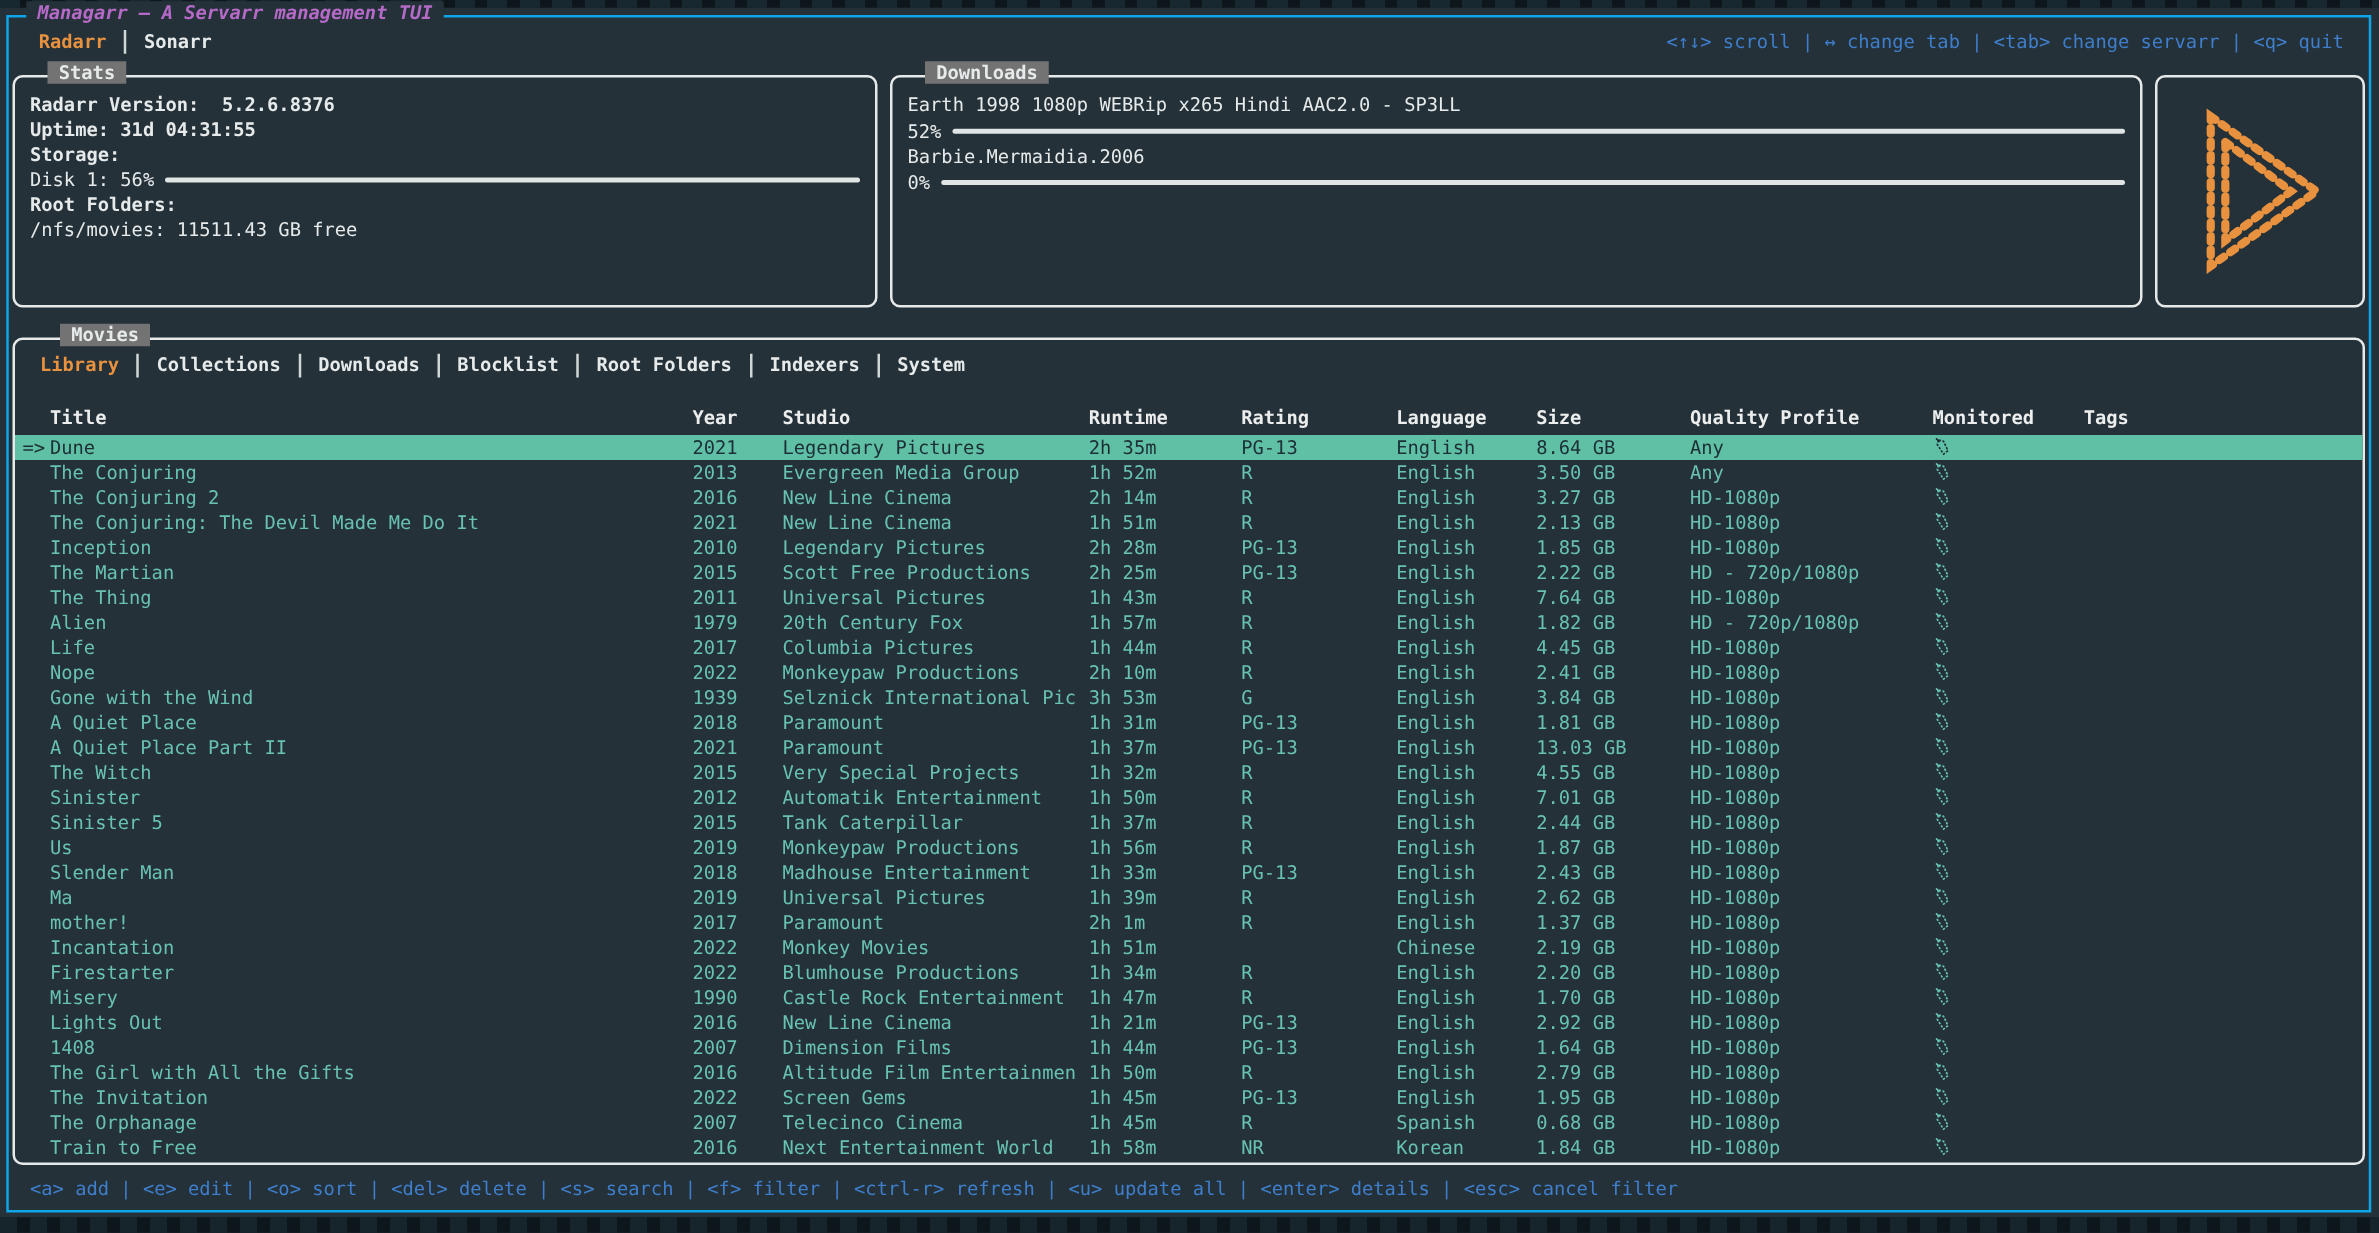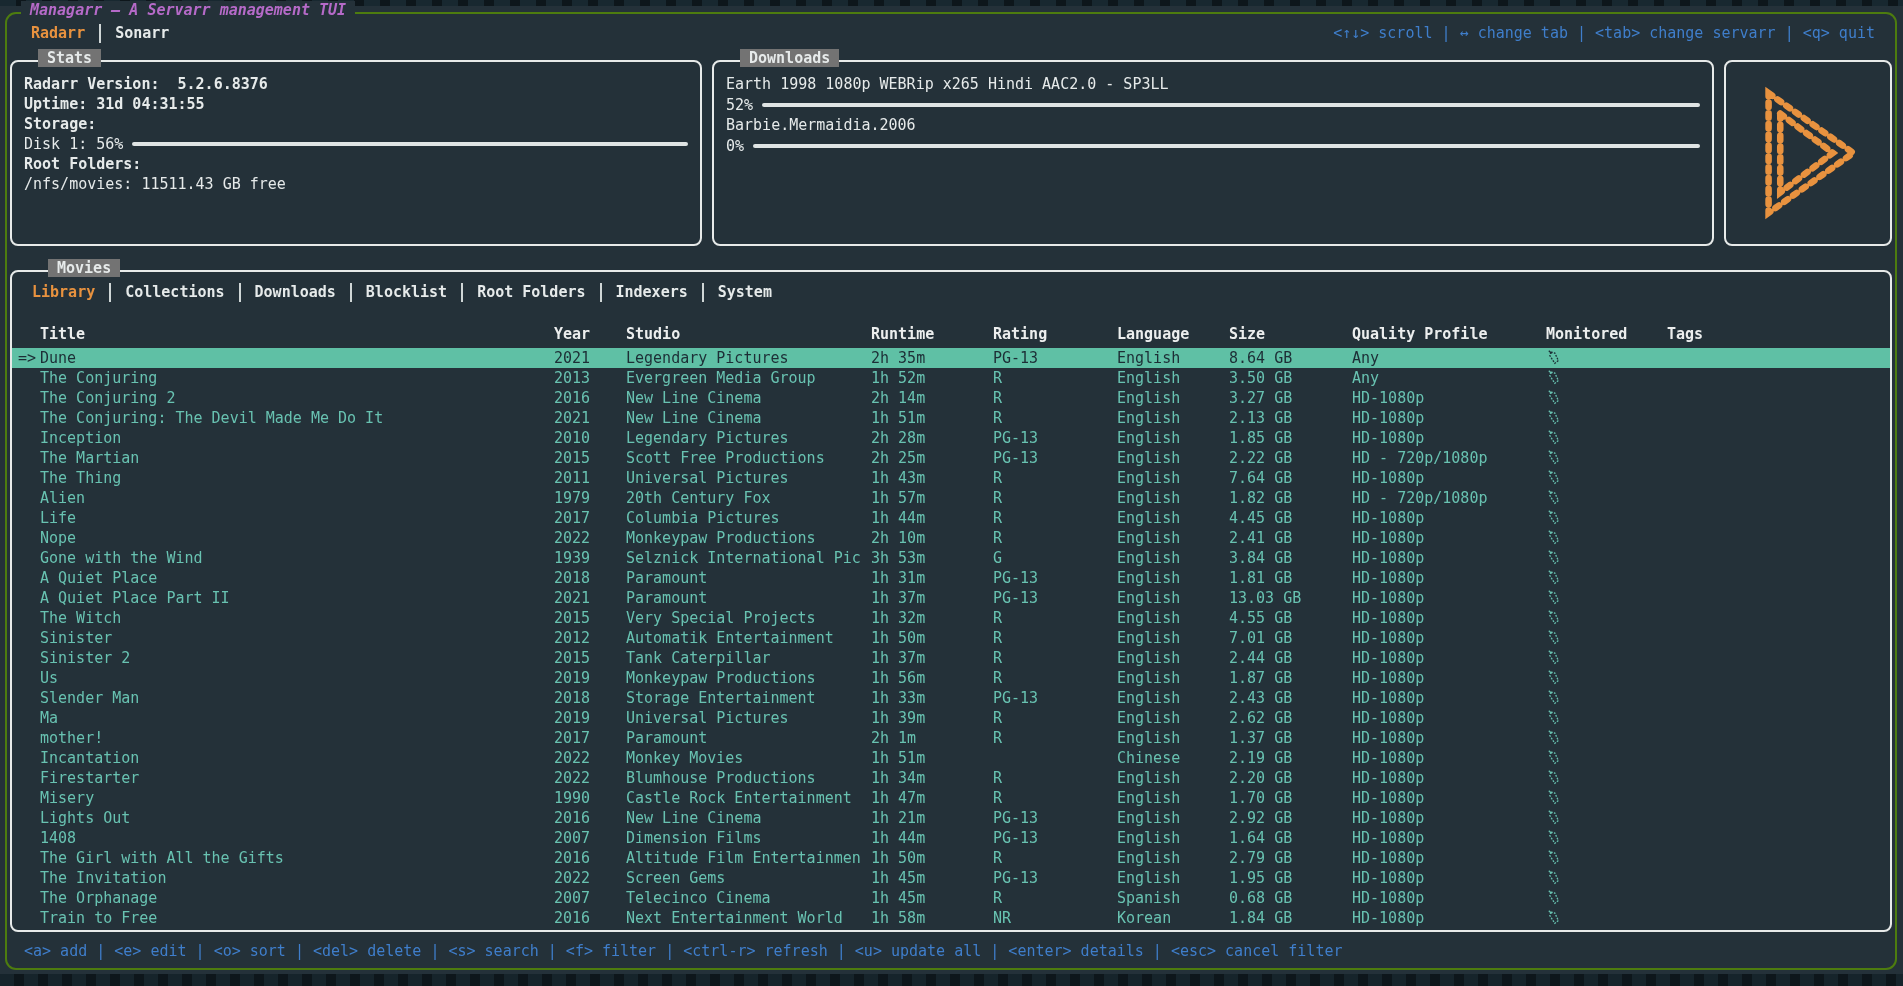--- a/index.html
+++ b/index.html
@@ -10,21 +10,21 @@
     font-family:"DejaVu Sans Mono","Liberation Mono",monospace;
     font-size:15px;
   }
   .edge-strip { position:absolute; left:0; right:0; background:#0d161b; }
   .edge-strip.top { top:0; height:6px;
     background-image:repeating-linear-gradient(90deg,#182830 0 16px,#0d161b 16px 26px); }
   .edge-strip.bottom { bottom:0; height:12px;
     background-image:repeating-linear-gradient(90deg,#16242b 0 14px,#0d161b 14px 24px); }
 
   .app { position:absolute; left:5px; top:12px; width:1892px; height:958px;
-    border:2px solid #4d7c0f; border-radius:11px; }
+    border:2px solid #0ea5e9; border-radius:0; }
   .app-title { position:absolute; top:-13px; left:14px; background:#243139; padding:0 9px;
     color:#b56ac8; font-weight:bold; font-style:italic; white-space:pre; }
 
   .servarr-row { display:flex; align-items:center; height:34px; padding:4px 14px 0; }
   .tab { font-weight:bold; padding:0 10px; white-space:pre; cursor:default; }
   .tab.active { color:#e8923f; }
   .tab-divider { width:2px; height:19px; background:#cfd6d6; margin:0 4px; }
   .top-help { margin-left:auto; color:#3f7ecb; white-space:pre; padding-right:6px; }
 
   .panels-row { display:flex; gap:10px; padding:12px 3px 0; height:198px; }
@@ -383,21 +383,21 @@
     <span>7.01 GB</span>
     <span>HD-1080p</span>
     <span><svg class="tag-icon" width="15" height="15" viewBox="0 0 16 16">
               <path d="M5.2 2.2 L9.4 3.2 L13.2 11.2 L9.4 14.2 L4.1 6 Z" fill="none" stroke="currentColor" stroke-width="1.4" stroke-dasharray="2 1.3"></path>
               <path d="M3 0.8 L6 3.8" fill="none" stroke="currentColor" stroke-width="1.4"></path>
             </svg></span>
     <span></span>
   </div>
         <div class="trow movie-row">
     <span class="cell-marker"></span>
-    <span>Sinister 2</span>
+    <span>Sinister 5</span>
     <span>2015</span>
     <span>Tank Caterpillar</span>
     <span>1h 37m</span>
     <span>R</span>
     <span>English</span>
     <span>2.44 GB</span>
     <span>HD-1080p</span>
     <span><svg class="tag-icon" width="15" height="15" viewBox="0 0 16 16">
               <path d="M5.2 2.2 L9.4 3.2 L13.2 11.2 L9.4 14.2 L4.1 6 Z" fill="none" stroke="currentColor" stroke-width="1.4" stroke-dasharray="2 1.3"></path>
               <path d="M3 0.8 L6 3.8" fill="none" stroke="currentColor" stroke-width="1.4"></path>
@@ -417,21 +417,21 @@
     <span><svg class="tag-icon" width="15" height="15" viewBox="0 0 16 16">
               <path d="M5.2 2.2 L9.4 3.2 L13.2 11.2 L9.4 14.2 L4.1 6 Z" fill="none" stroke="currentColor" stroke-width="1.4" stroke-dasharray="2 1.3"></path>
               <path d="M3 0.8 L6 3.8" fill="none" stroke="currentColor" stroke-width="1.4"></path>
             </svg></span>
     <span></span>
   </div>
         <div class="trow movie-row">
     <span class="cell-marker"></span>
     <span>Slender Man</span>
     <span>2018</span>
-    <span>Storage Entertainment</span>
+    <span>Madhouse Entertainment</span>
     <span>1h 33m</span>
     <span>PG-13</span>
     <span>English</span>
     <span>2.43 GB</span>
     <span>HD-1080p</span>
     <span><svg class="tag-icon" width="15" height="15" viewBox="0 0 16 16">
               <path d="M5.2 2.2 L9.4 3.2 L13.2 11.2 L9.4 14.2 L4.1 6 Z" fill="none" stroke="currentColor" stroke-width="1.4" stroke-dasharray="2 1.3"></path>
               <path d="M3 0.8 L6 3.8" fill="none" stroke="currentColor" stroke-width="1.4"></path>
             </svg></span>
     <span></span>

